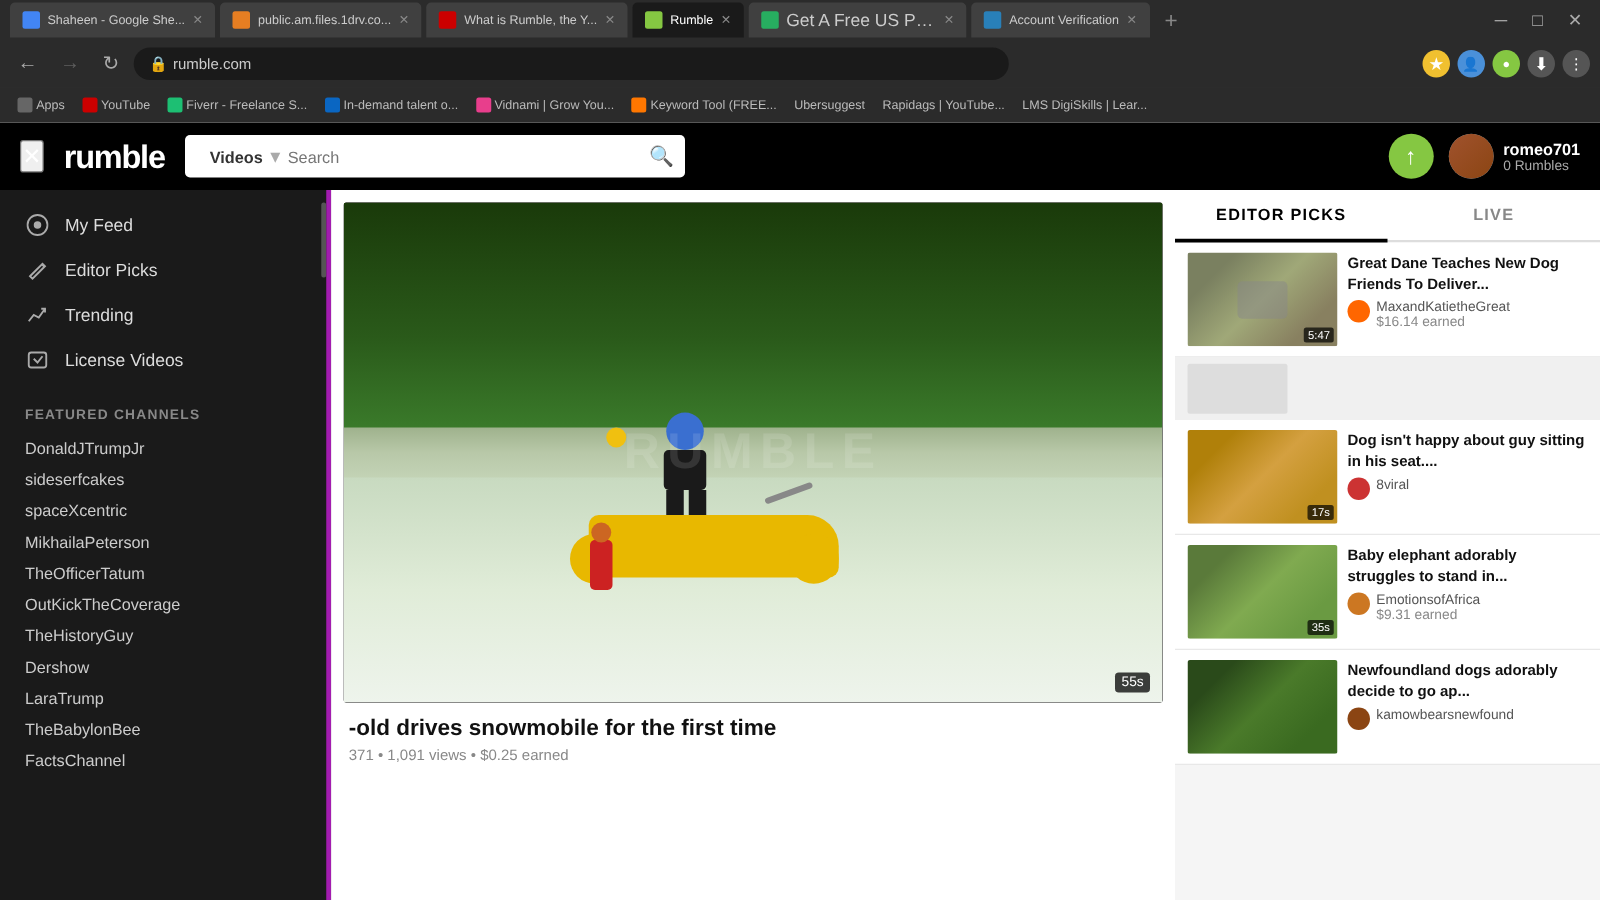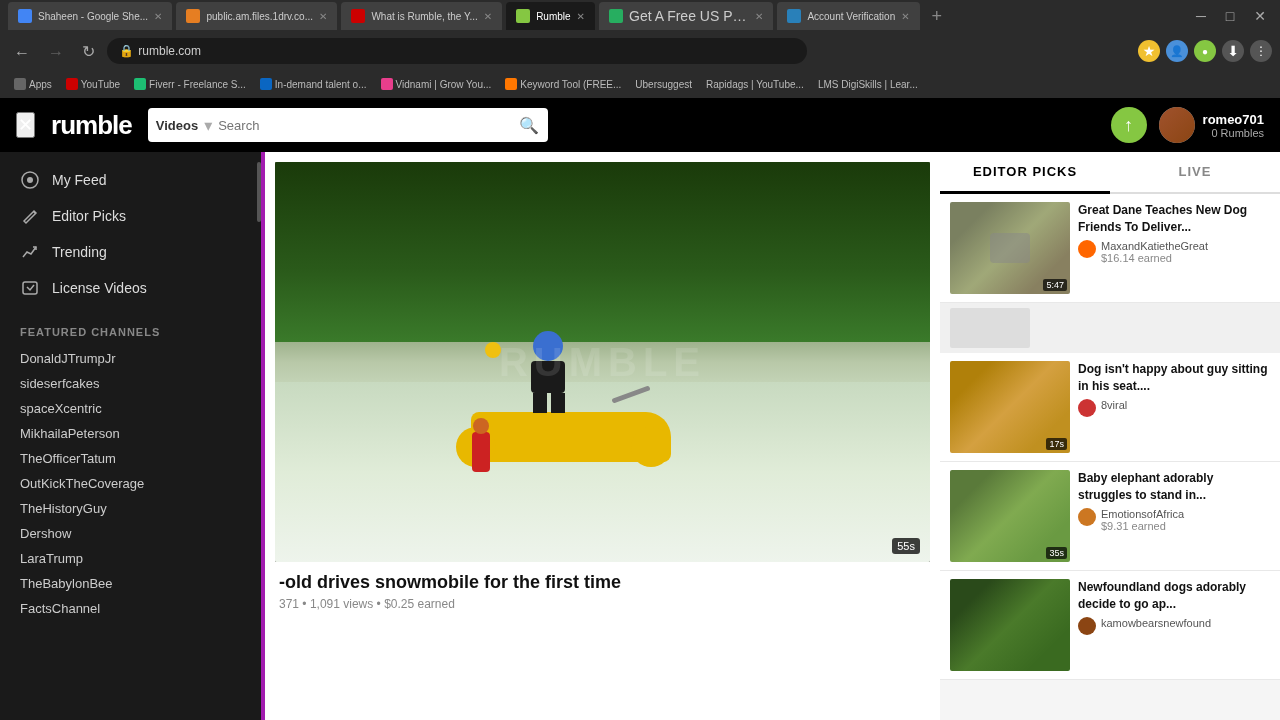--- a/index.html
+++ b/index.html
@@ -32,28 +32,28 @@
     .bookmark-icon { width: 12px; height: 12px; background: #555; border-radius: 2px; flex-shrink: 0; }
 
     
     .app { display: flex; flex-direction: column; height: calc(720px - 98px); background: #fff; }
 
     
     .header { background: #000; height: 54px; display: flex; align-items: center; padding: 0 16px; gap: 16px; }
     .menu-close { color: white; font-size: 18px; cursor: pointer; }
     .logo { color: white; font-size: 26px; font-weight: bold; letter-spacing: -1px; }
     .search-bar { display: flex; align-items: center; background: white; border-radius: 4px; padding: 0 8px; flex: 1; max-width: 400px; height: 34px; gap: 6px; }
-    .search-type { color: #333; font-size: 13px; font-weight: bold; }
+    .search-type { color: #333; font-size: 13px; font-weight: bold; margin-left: 12px; }
     .search-divider { color: #aaa; }
     .search-input { border: none; outline: none; flex: 1; font-size: 13px; color: #3b82f6; }
     .search-icon-btn { color: #555; cursor: pointer; font-size: 16px; }
     .header-right { margin-left: auto; display: flex; align-items: center; gap: 12px; }
     .upload-btn { width: 36px; height: 36px; background: #85c742; border-radius: 50%; display: flex; align-items: center; justify-content: center; cursor: pointer; }
     .upload-arrow { color: white; font-size: 18px; font-weight: bold; }
-    .user-area { display: flex; align-items: center; gap: 8px; cursor: pointer; text-align: right; }
+    .user-area { display: flex; align-items: center; gap: 8px; cursor: pointer; }
     .avatar { width: 36px; height: 36px; background: #888; border-radius: 50%; overflow: hidden; display: flex; align-items: center; justify-content: center; }
     .avatar-img { width: 100%; height: 100%; background: linear-gradient(135deg, #a0522d, #8b4513); border-radius: 50%; }
     .user-info { color: white; }
     .username { font-size: 13px; font-weight: bold; }
     .rumbles { font-size: 11px; color: #aaa; }
 
     
     .main { display: flex; flex: 1; overflow: hidden; }
 
     
@@ -72,21 +72,21 @@
     .video-placeholder { width: 100%; height: 400px; background: #2a2a2a; position: relative; overflow: hidden; }
     .video-title { font-size: 18px; font-weight: bold; color: #111; padding: 10px 4px 4px; }
     .video-meta { font-size: 12px; color: #888; padding: 0 4px; }
 
     
     .right-panel { width: 340px; background: #f5f5f5; flex-shrink: 0; overflow-y: auto; }
     .panel-tabs { display: flex; border-bottom: 2px solid #ddd; background: #fff; }
     .panel-tab { flex: 1; text-align: center; padding: 12px; font-size: 13px; font-weight: bold; color: #888; cursor: pointer; letter-spacing: 1px; }
     .panel-tab.active { color: #000; border-bottom: 3px solid #000; margin-bottom: -2px; }
     .video-card { display: flex; gap: 8px; padding: 8px 10px; border-bottom: 1px solid #e8e8e8; background: white; cursor: pointer; }
-    .thumb { width: 120px; height: 92px; flex-shrink: 0; background: #ddd; border-radius: 2px; overflow: hidden; position: relative; }
+    .thumb { width: 120px; height: 75px; flex-shrink: 0; background: #ddd; border-radius: 2px; overflow: hidden; position: relative; }
     .thumb-duration { position: absolute; bottom: 3px; right: 3px; background: rgba(0,0,0,0.7); color: white; font-size: 9px; padding: 1px 3px; border-radius: 2px; }
     .card-info { flex: 1; }
     .card-title { font-size: 12px; font-weight: bold; color: #111; line-height: 1.4; margin-bottom: 4px; }
     .card-channel { display: flex; gap: 5px; margin-top: 4px; }
     .channel-avatar { width: 18px; height: 18px; border-radius: 50%; flex-shrink: 0; }
     .channel-name { font-size: 11px; color: #555; }
     .channel-earnings { font-size: 11px; color: #888; }
 
     
     .thumb-1 { background: linear-gradient(135deg, #8B7355 30%, #c0a882 70%); }

